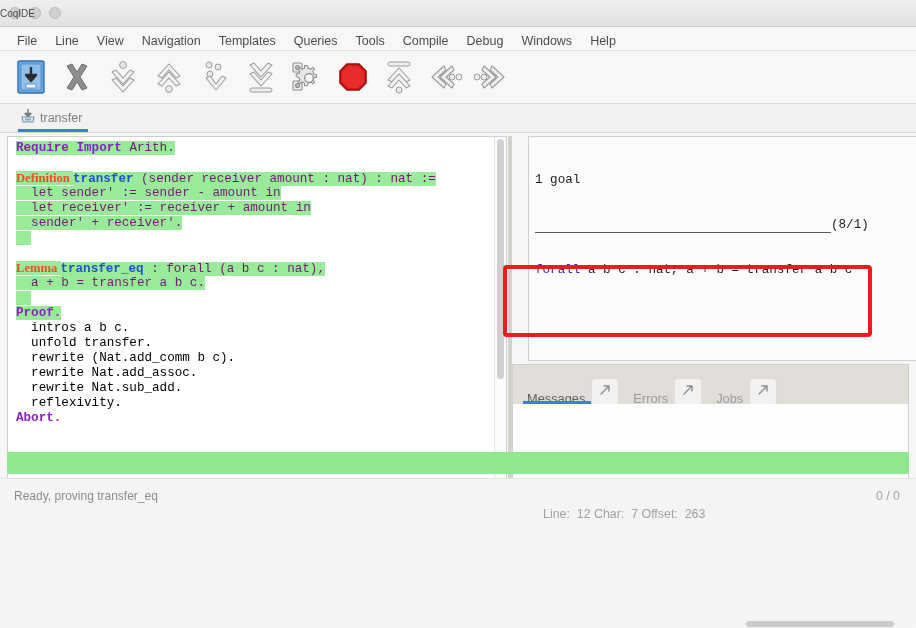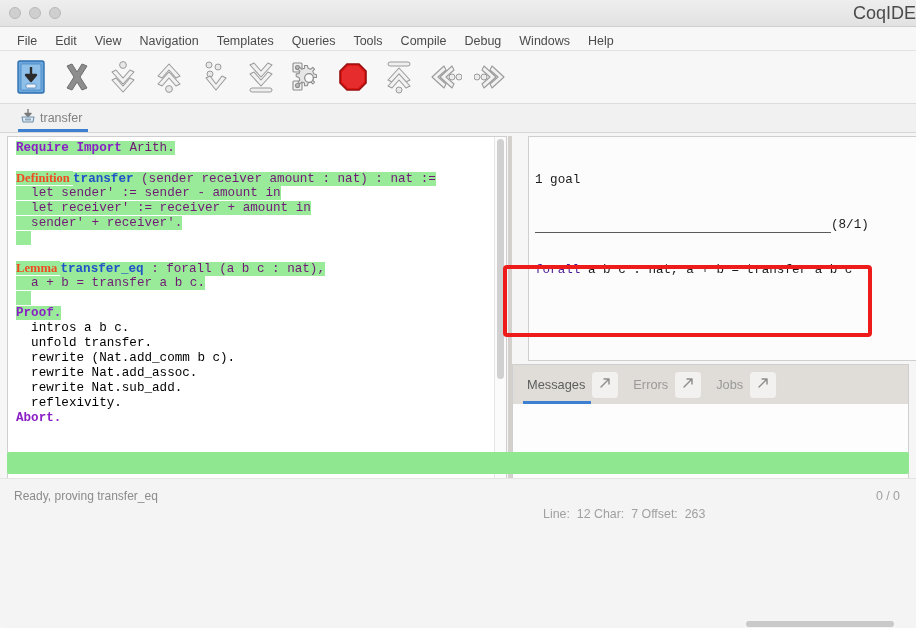--- a/index.html
+++ b/index.html
@@ -37,22 +37,22 @@
     width: 12px;
     height: 12px;
     border-radius: 50%;
     background: #cfcfcf;
     border: 1px solid #b9b9b9;
     box-sizing: border-box;
   }
   .title-text {
     position: absolute;
     left: 0; right: 0;
-    text-align: right;
-    font-size: 18px;
+    text-align: left;
+    font-size: 10px;
     color: #4a4a4a;
     pointer-events: none;
   }
 
   
   .menubar {
     height: 23px;
     background: #f7f7f7;
     border-bottom: 1px solid #e3e3e3;
     display: flex;
@@ -236,21 +236,21 @@
     border-right: 1px solid #cfcfcf;
     border-top: 1px solid #cfcfcf;
     box-sizing: border-box;
     display: flex;
     align-items: center;
     padding-left: 10px;
     gap: 6px;
   }
   .msg-tab {
     display: flex;
-    align-items: center;
+    align-items: flex-end;
     gap: 6px;
     height: 43px;
     position: relative;
     padding: 0 4px;
     cursor: default;
   }
   .msg-tab .lbl { font-size: 12.8px; color: #9a9a9a; }
   .msg-tab.active .lbl { color: #5e5e5e; }
   .msg-tab .underline {
     position: absolute;
@@ -353,21 +353,21 @@
     <div class="win-controls">
       <div class="win-dot"></div>
       <div class="win-dot"></div>
       <div class="win-dot"></div>
     </div>
     <div class="title-text">CoqIDE</div>
   </div>
 
   <div class="menubar">
     <div class="menu-item">File</div>
-    <div class="menu-item">Edit</div>
+    <div class="menu-item">Line</div>
     <div class="menu-item">View</div>
     <div class="menu-item">Navigation</div>
     <div class="menu-item">Templates</div>
     <div class="menu-item">Queries</div>
     <div class="menu-item">Tools</div>
     <div class="menu-item">Compile</div>
     <div class="menu-item">Debug</div>
     <div class="menu-item">Windows</div>
     <div class="menu-item">Help</div>
   </div>

